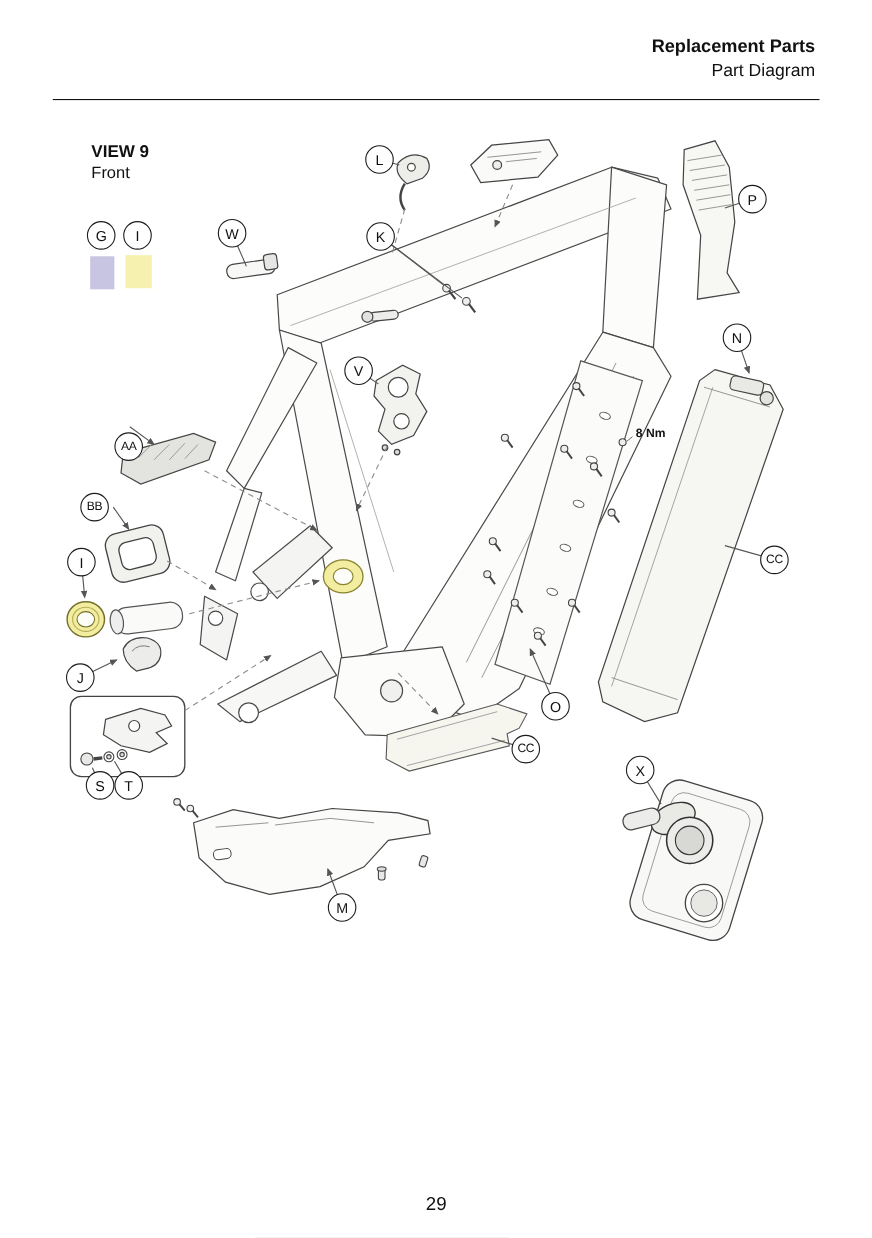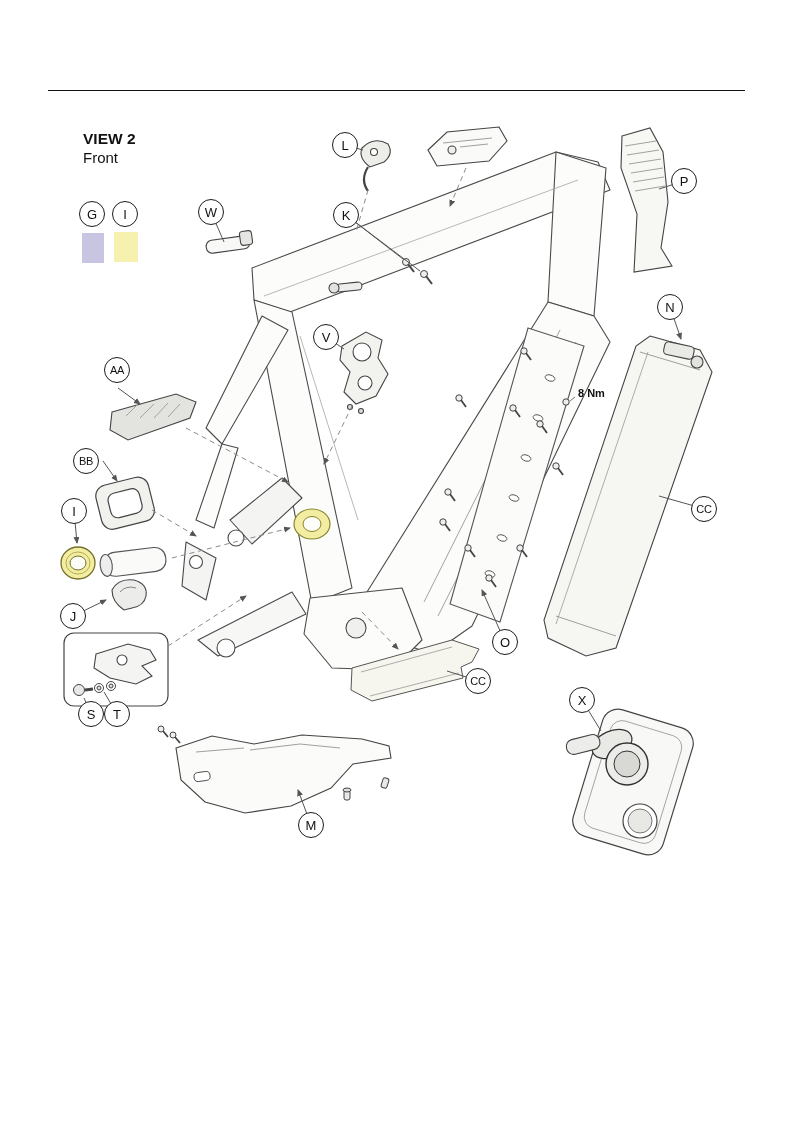--- a/index.html
+++ b/index.html
@@ -18,24 +18,28 @@
   .callout.wide{font-size:11px;letter-spacing:-0.3px;}
   .swatch{position:absolute;z-index:2;}
   .page-number{position:absolute;bottom:20px;left:0;width:100%;text-align:center;font-size:17px;}
   svg.diagram{position:absolute;left:0;top:0;z-index:1;}
 </style>
 </head>
 <body>
 
 <div class="page">
 
+  <header class="doc-header">
+    <div class="doc-title">Replacement Parts</div>
+    <div class="doc-subtitle">Part Diagram</div>
+  </header>
   <div class="rule"></div>
 
   <div class="view-block">
-    <div class="view-name">VIEW 2</div>
+    <div class="view-name">VIEW 9</div>
     <div class="view-orientation">Front</div>
   </div>
 
   <svg class="diagram" width="793" height="1125" viewBox="0 0 793 1125">
     <defs>
       <marker id="arw" markerWidth="8" markerHeight="8" refX="6" refY="3" orient="auto">
         <path d="M0,0 L7,3 L0,6 Z" fill="#555"></path>
       </marker>
     </defs>
 
@@ -281,25 +285,26 @@
   <div class="callout" style="left:112px;top:201px">I</div>
   <div class="swatch" style="left: 82px; top: 233px; width: 22px; height: 30px; background-color: rgb(200, 197, 227);"></div>
   <div class="swatch" style="left: 114px; top: 232px; width: 24px; height: 30px; background-color: rgb(246, 241, 174);"></div>
 
   <div class="callout" style="left:198px;top:199px">W</div>
   <div class="callout" style="left:332px;top:132px">L</div>
   <div class="callout" style="left:333px;top:202px">K</div>
   <div class="callout" style="left:671px;top:168px">P</div>
   <div class="callout" style="left:657px;top:294px">N</div>
   <div class="callout" style="left:313px;top:324px">V</div>
-  <div class="callout wide" style="left:104px;top:357px">AA</div>
+  <div class="callout wide" style="left:104px;top:393px">AA</div>
   <div class="callout wide" style="left:73px;top:448px">BB</div>
   <div class="callout" style="left:61px;top:498px">I</div>
   <div class="callout" style="left:60px;top:603px">J</div>
   <div class="callout" style="left:78px;top:701px">S</div>
   <div class="callout" style="left:104px;top:701px">T</div>
   <div class="callout" style="left:492px;top:629px">O</div>
   <div class="callout wide" style="left:691px;top:496px">CC</div>
   <div class="callout wide" style="left:465px;top:668px">CC</div>
   <div class="callout" style="left:298px;top:812px">M</div>
   <div class="callout" style="left:569px;top:687px">X</div>
 
+  <div class="page-number">29</div>
 </div>
 
 </body></html>

